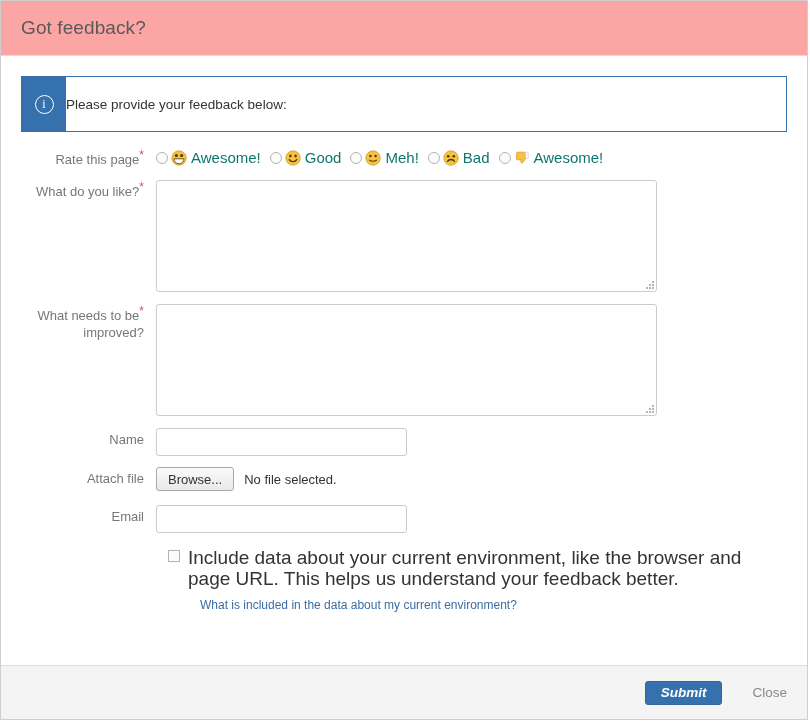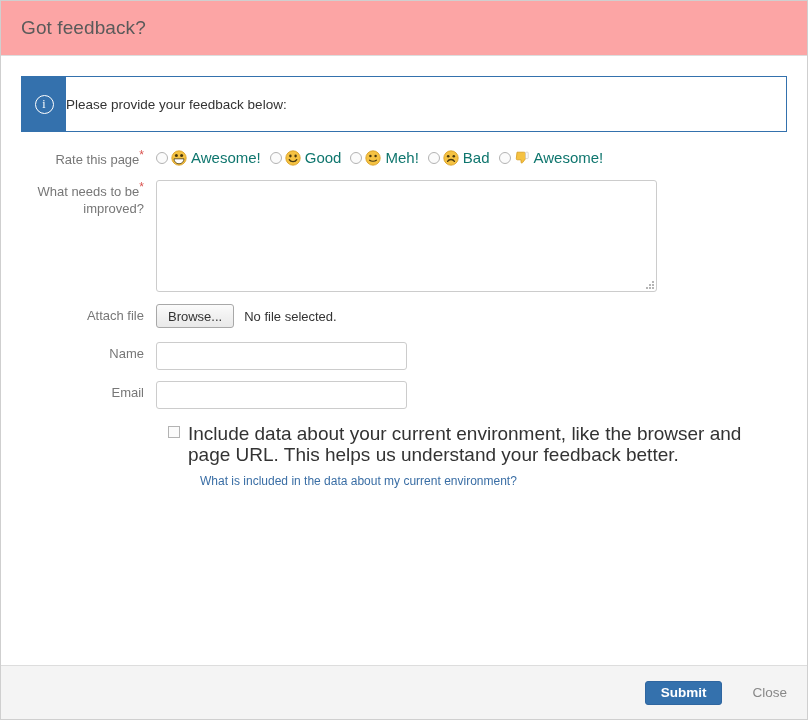--- a/index.html
+++ b/index.html
@@ -277,20 +277,21 @@
     background: #3471ad;
     border: 1px solid #2f66a0;
     border-radius: 3px;
     color: #ffffff;
     font-size: 13.5px;
     font-weight: bold;
     font-family: "Liberation Sans", sans-serif;
     display: flex;
     align-items: center;
     cursor: pointer;
+    font-style: italic;
   }
   .close-button {
     margin-left: 30px;
     font-size: 13.5px;
     color: #888888;
     cursor: pointer;
   }
 </style>
 </head>
 <body>
@@ -367,57 +368,74 @@
               <path d="M3 2.2 H9.6 C11 2.2 11.8 3 11.8 4.1 V8.4 L8.6 12.6 C8.1 13.3 7 13.2 7 12.2 V9.8 H3.4 C2.6 9.8 2.1 9.2 2.3 8.5 L3 2.2 Z" fill="#f5c242" stroke="#d79b1d" stroke-width="0.8" stroke-linejoin="round"></path>
               <rect x="11.6" y="2.2" width="2.6" height="6.4" rx="0.6" fill="#fdfdfd" stroke="#c9c9c9" stroke-width="0.7"></rect>
             </svg>
             <span class="rating-text">Awesome!</span>
           </label>
 
         </div>
       </div>
     </div>
 
-
-    <div class="form-row row-improve">
+    <div class="form-row row-like">
       <div class="form-label">
-        <span>What needs to be</span><span class="req">*</span><br>
-        <span>improved?</span>
+        <span>What do you like?</span><span class="req">*</span>
       </div>
       <div class="form-field">
         <div class="textarea-box textarea-like">
           <div class="resize-grip">
             <i style="left:8px;top:2px;"></i>
             <i style="left:5px;top:5px;"></i>
               <i style="left:8px;top:5px;"></i>
             <i style="left:2px;top:8px;"></i>
               <i style="left:5px;top:8px;"></i>
               <i style="left:8px;top:8px;"></i>
           </div>
         </div>
       </div>
     </div>
 
+    <div class="form-row row-improve">
+      <div class="form-label">
+        <span>What needs to be</span><span class="req">*</span><br>
+        <span>improved?</span>
+      </div>
+      <div class="form-field">
+        <div class="textarea-box textarea-like">
+          <div class="resize-grip">
+            <i style="left:8px;top:2px;"></i>
+            <i style="left:5px;top:5px;"></i>
+              <i style="left:8px;top:5px;"></i>
+            <i style="left:2px;top:8px;"></i>
+              <i style="left:5px;top:8px;"></i>
+              <i style="left:8px;top:8px;"></i>
+          </div>
+        </div>
+      </div>
+    </div>
+
+    <div class="form-row row-name">
+      <div class="form-label">Name</div>
+      <div class="form-field">
+        <input class="text-input" type="text" value="" style="">
+      </div>
+    </div>
+
     <div class="form-row row-file">
       <div class="form-label">Attach file</div>
       <div class="form-field">
         <div class="file-wrap">
           <button class="browse-button">Browse...</button>
           <span class="file-status">No file selected.</span>
         </div>
       </div>
     </div>
 
-    <div class="form-row row-name">
-      <div class="form-label">Name</div>
-      <div class="form-field">
-        <input class="text-input" type="text" value="" style="">
-      </div>
-    </div>
-
     <div class="form-row row-email">
       <div class="form-label">Email</div>
       <div class="form-field">
         <input class="text-input" type="text" value="" style="">
       </div>
     </div>
 
     <div class="consent-block">
       <div class="consent-row">
         <span class="checkbox"></span>

